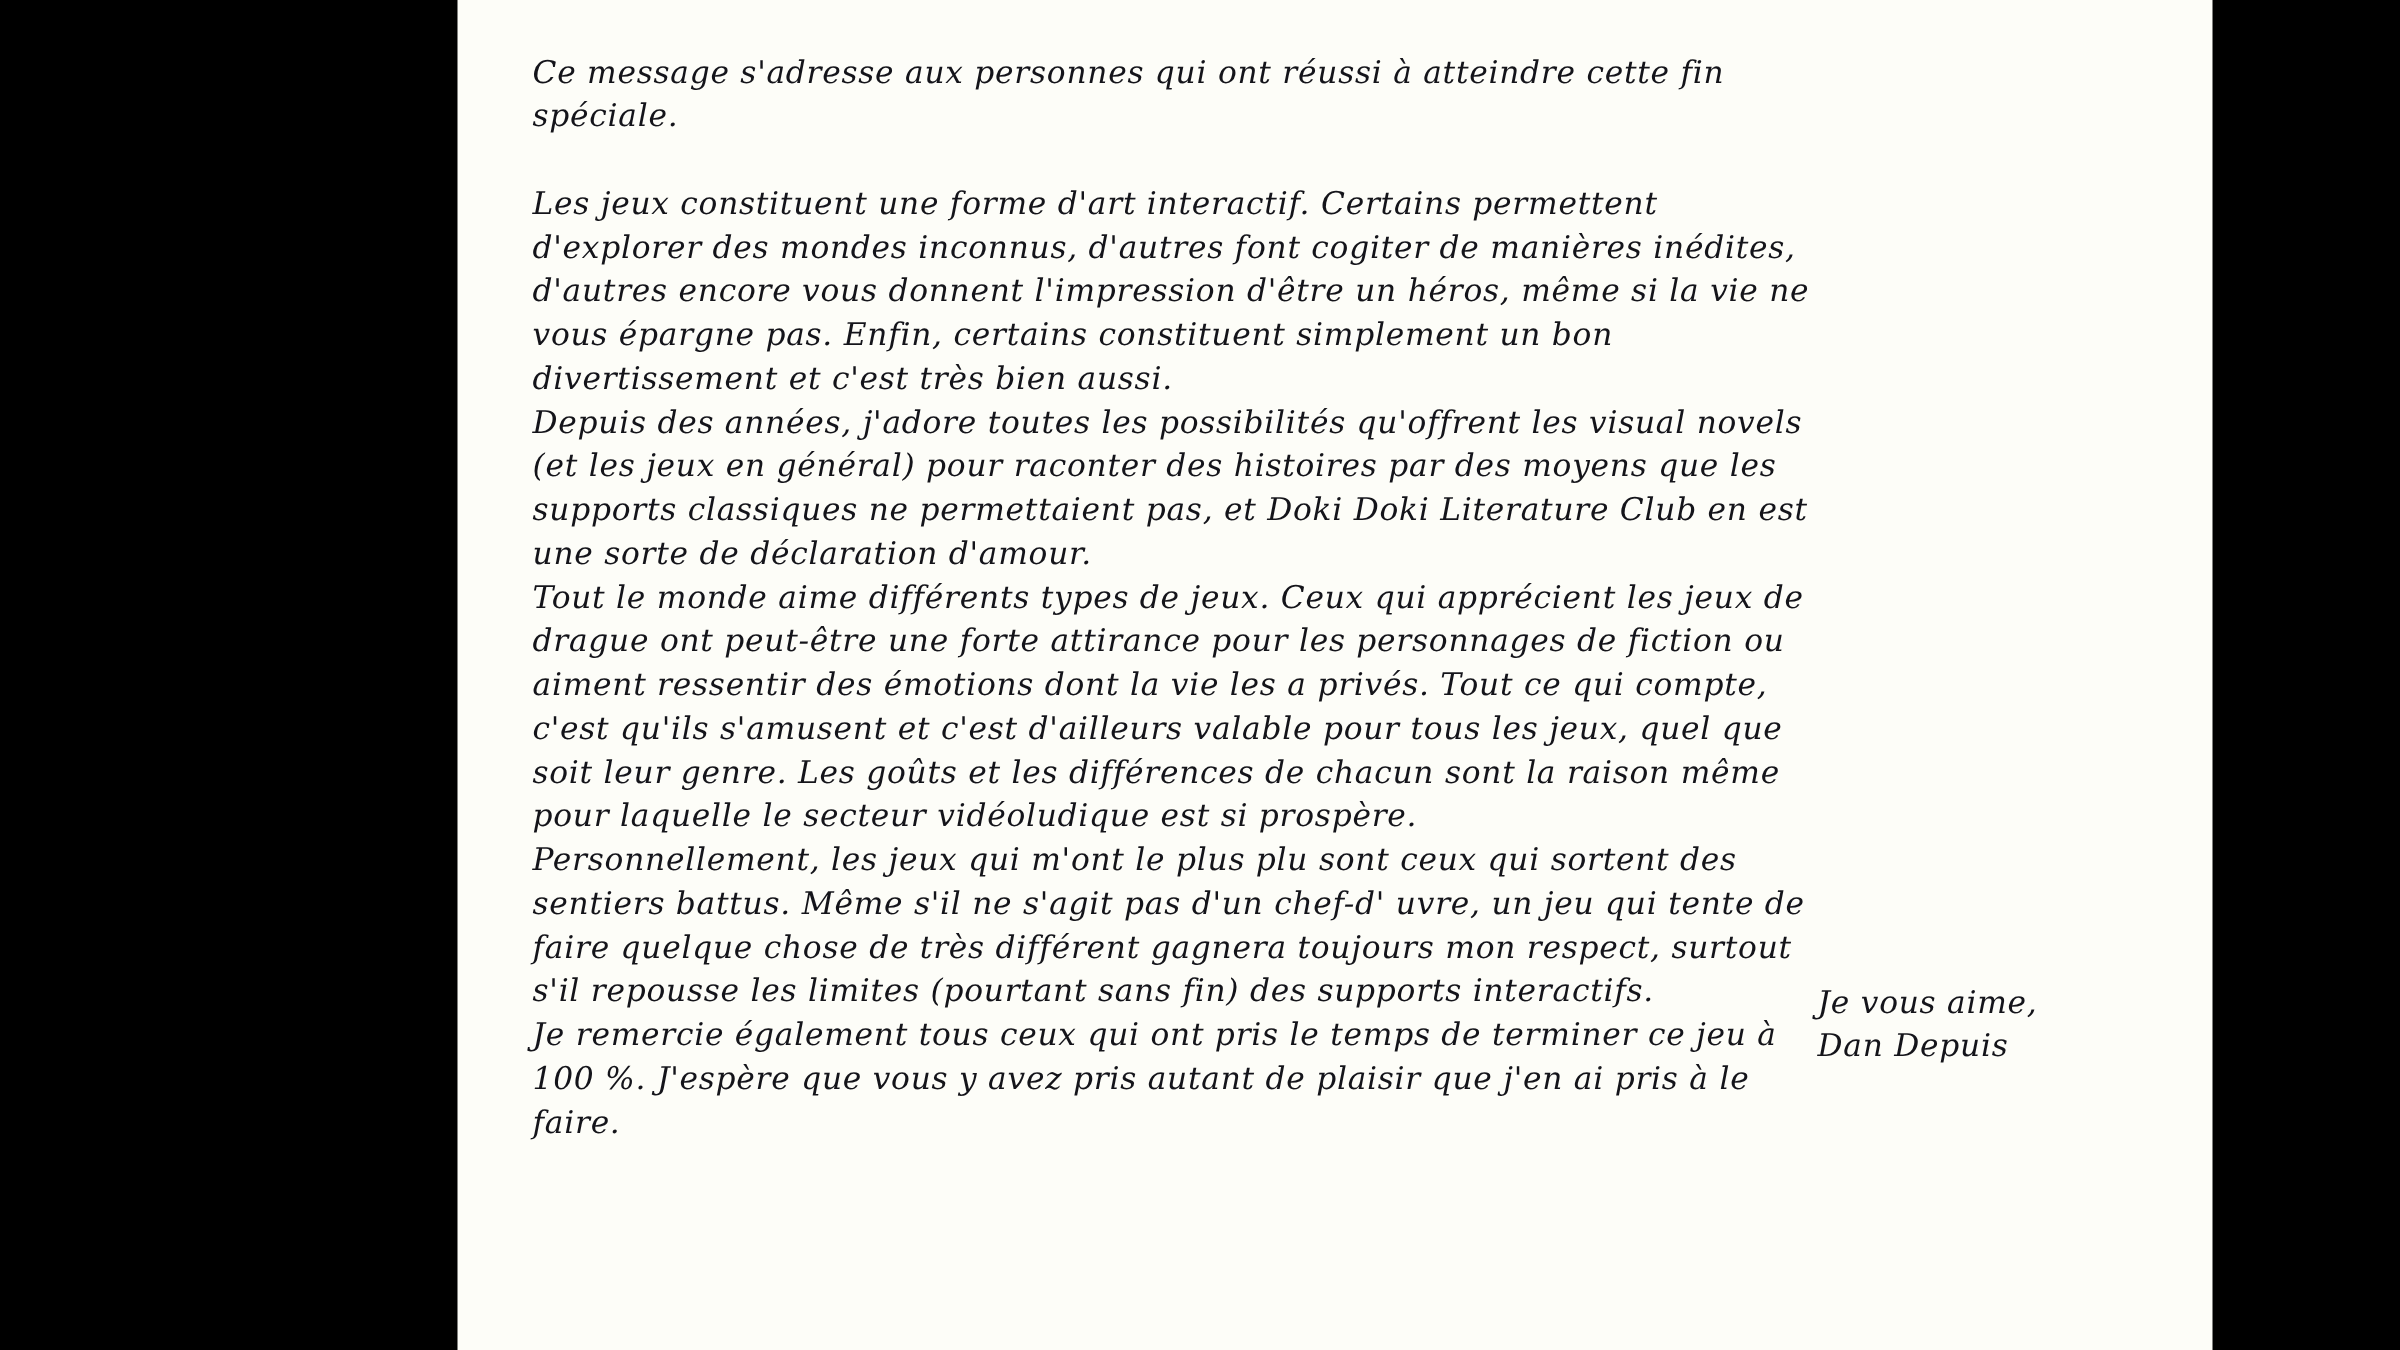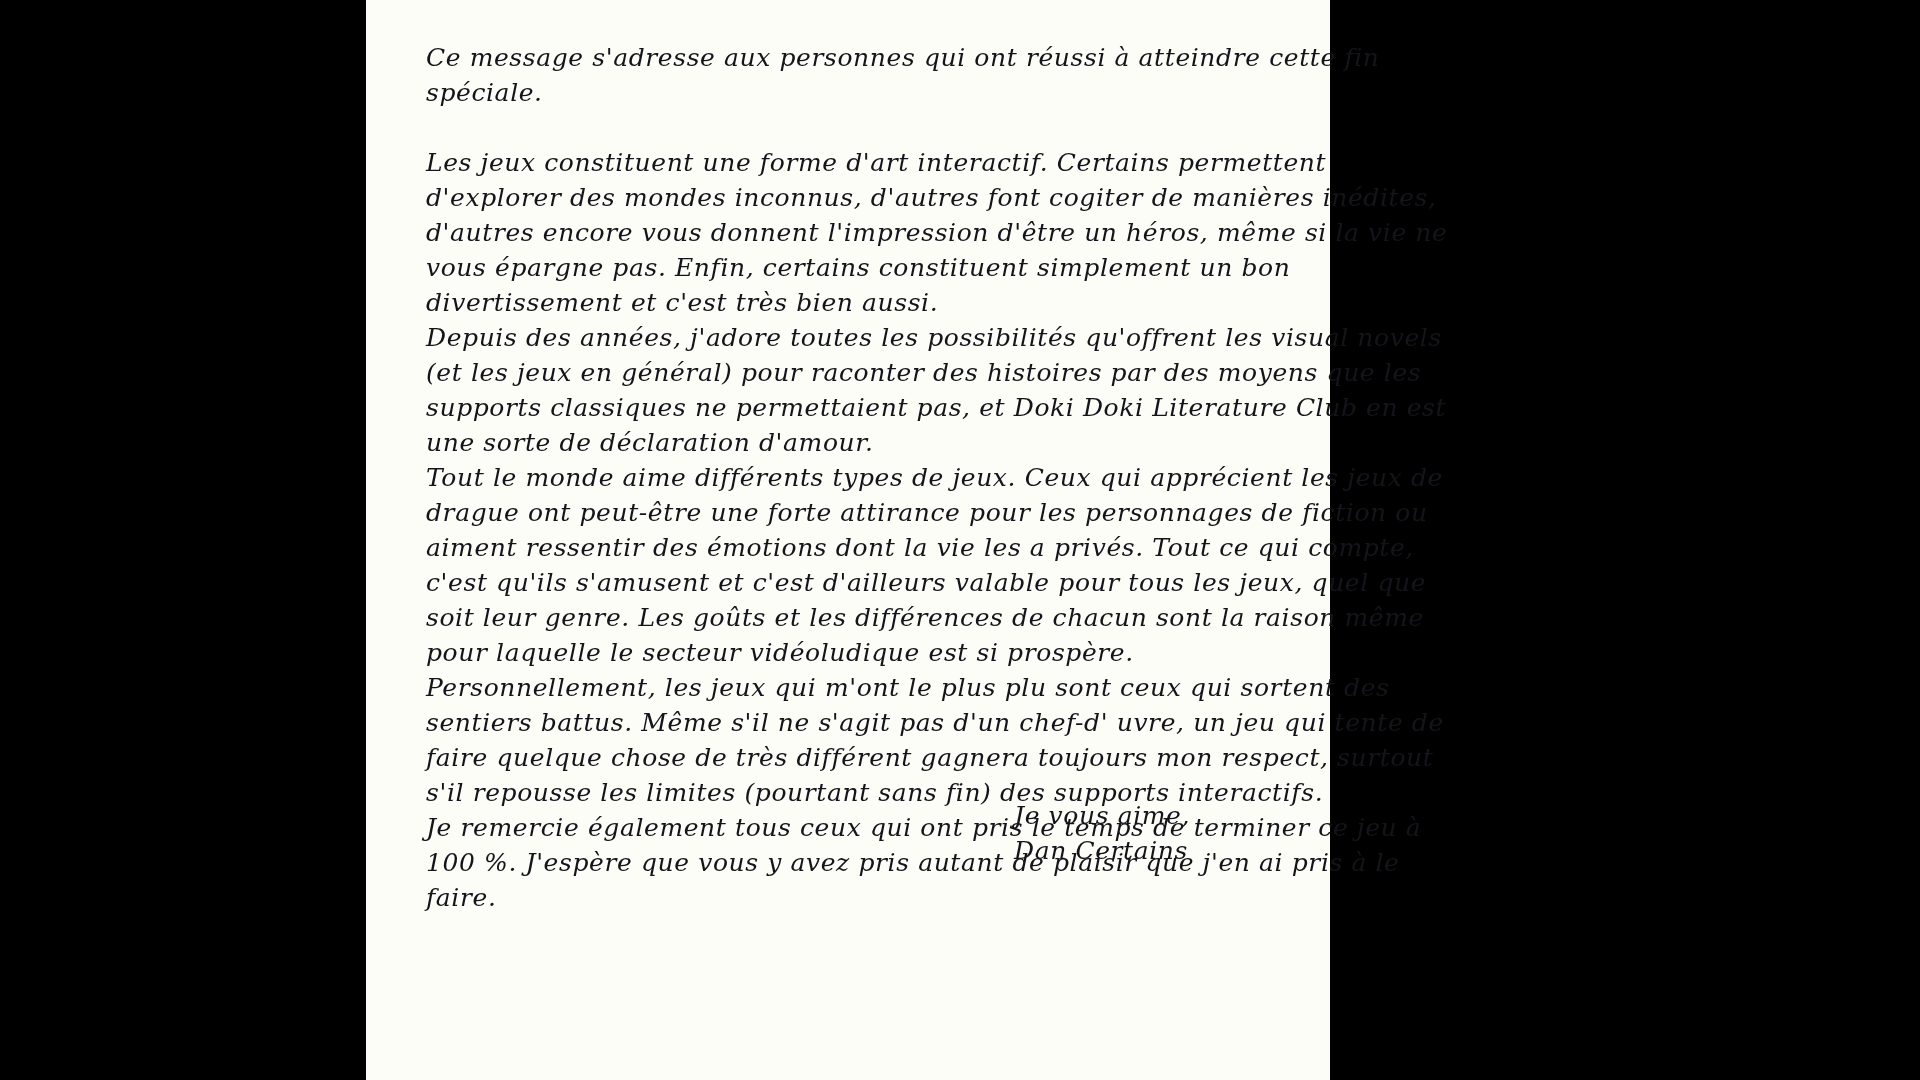--- a/index.html
+++ b/index.html
@@ -13,21 +13,21 @@
   #screen {
     position: relative;
     width: 1920px;
     height: 1080px;
     background: #000000;
   }
   #letter-page {
     position: absolute;
     left: 366px;
     top: 0px;
-    width: 964px;
+    width: 1404px;
     height: 1080px;
     background: #fdfdf8;
   }
   #letter-body {
     position: absolute;
     left: 60px;
     top: 40px;
     width: 1030px;
     color: #14141a;
     font-family: "DejaVu Serif", serif;
@@ -39,21 +39,21 @@
   .para {
     margin: 0 0 0 0;
     white-space: pre-wrap;
   }
   .spacer-line {
     height: 35px;
   }
   #signature-block {
     position: absolute;
     right: 140px;
-    bottom: 212px;
+    bottom: 226px;
     text-align: left;
     color: #14141a;
     font-family: "DejaVu Serif", serif;
     font-style: italic;
     font-size: 25px;
     line-height: 35px;
     letter-spacing: 0.6px;
   }
   .sig-line { white-space: pre; }
 </style>
@@ -70,18 +70,18 @@
       <p class="para">Les jeux constituent une forme d'art interactif. Certains permettent d'explorer des mondes inconnus, d'autres font cogiter de manières inédites, d'autres encore vous donnent l'impression d'être un héros, même si la vie ne vous épargne pas. Enfin, certains constituent simplement un bon divertissement et c'est très bien aussi.</p>
       <p class="para">Depuis des années, j'adore toutes les possibilités qu'offrent les visual novels (et les jeux en général) pour raconter des histoires par des moyens que les supports classiques ne permettaient pas, et Doki Doki Literature Club en est une sorte de déclaration d'amour.</p>
       <p class="para">Tout le monde aime différents types de jeux. Ceux qui apprécient les jeux de drague ont peut-être une forte attirance pour les personnages de fiction ou aiment ressentir des émotions dont la vie les a privés. Tout ce qui compte, c'est qu'ils s'amusent et c'est d'ailleurs valable pour tous les jeux, quel que soit leur genre. Les goûts et les différences de chacun sont la raison même pour laquelle le secteur vidéoludique est si prospère.</p>
       <p class="para">Personnellement, les jeux qui m'ont le plus plu sont ceux qui sortent des sentiers battus. Même s'il ne s'agit pas d'un chef-d' uvre, un jeu qui tente de faire quelque chose de très différent gagnera toujours mon respect, surtout s'il repousse les limites (pourtant sans fin) des supports interactifs.</p>
       <p class="para">Je remercie également tous ceux qui ont pris le temps de terminer ce jeu à 100 %. J'espère que vous y avez pris autant de plaisir que j'en ai pris à le faire.</p>
       <div class="spacer-line"></div>
     </div>
 
     <div id="signature-block">
       <div class="sig-line">Je vous aime,</div>
-      <div class="sig-line">Dan Certains</div>
+      <div class="sig-line">Dan Depuis</div>
     </div>
 
   </div>
 
 </div>
 
 </body></html>

